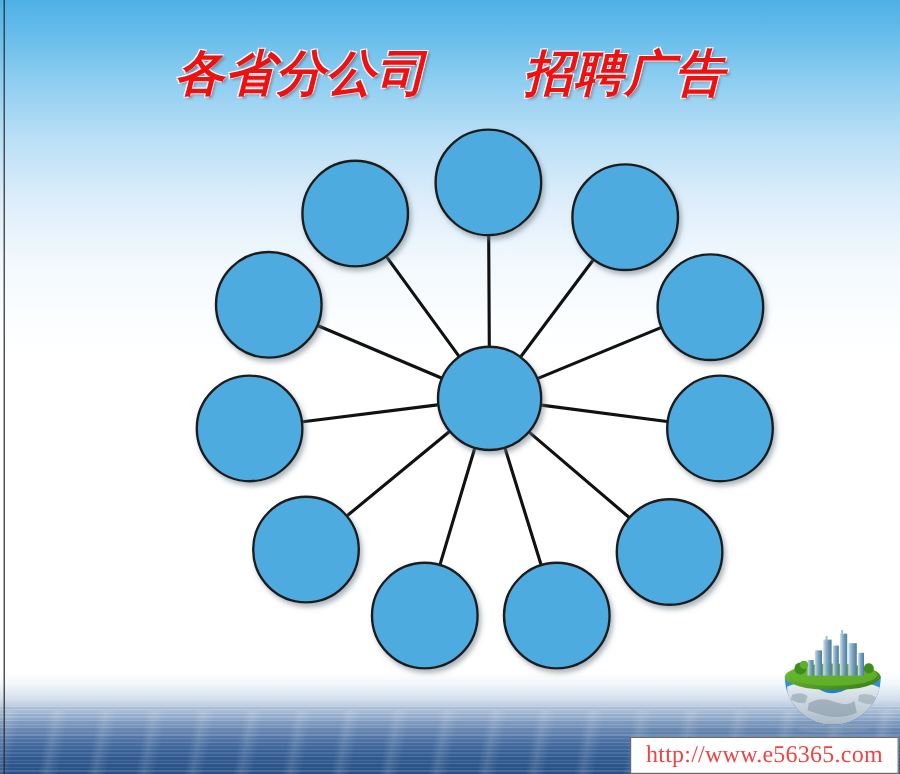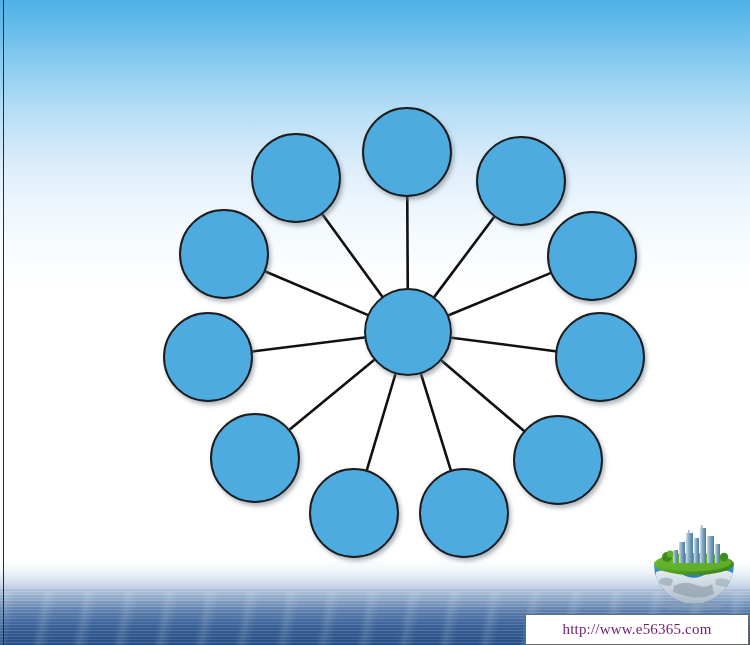--- a/index.html
+++ b/index.html
@@ -136,38 +136,43 @@
     background: #ffffff;
     border: 1px solid #6a6a6a;
     box-sizing: border-box;
     z-index: 8;
     display: flex;
     align-items: center;
     justify-content: center;
   }
   .url-text {
     font-family: "Liberation Serif", "DejaVu Serif", serif;
-    font-size: 15px;
-    color: #701a75;
+    font-size: 20px;
+    color: #ef4444;
     letter-spacing: 0.2px;
     white-space: nowrap;
   }
 </style>
 </head>
 <body>
 
 <div id="slide">
 
   <div class="bg-sky"></div>
   <div class="bg-mid"></div>
   <div class="bg-water"></div>
   <div class="bg-water-ripples"></div>
   <div class="bg-water-shimmer"></div>
   <div class="edge-left"></div>
 
+  <div class="title-row">
+    <span class="title-seg">各省分公司</span>
+    <span class="title-gap"></span>
+    <span class="title-seg">招聘广告</span>
+  </div>
 
   <div class="diagram">
     <svg id="diagram-svg" width="750" height="645" viewBox="0 0 750 645" xmlns="http://www.w3.org/2000/svg">
       <defs>
         <filter id="nodeShadow" x="-30%" y="-30%" width="170%" height="170%">
           <feDropShadow dx="2" dy="3" stdDeviation="2.2" flood-color="#6d7a85" flood-opacity="0.55"></feDropShadow>
         </filter>
       </defs>
       <g id="spokes-group">
           <line x1="407.76667026740637" y1="290.0006481331451" x2="407.2388852024173" y2="194.99933643511335" stroke="#111111" stroke-width="2.6" stroke-linecap="round"></line>

